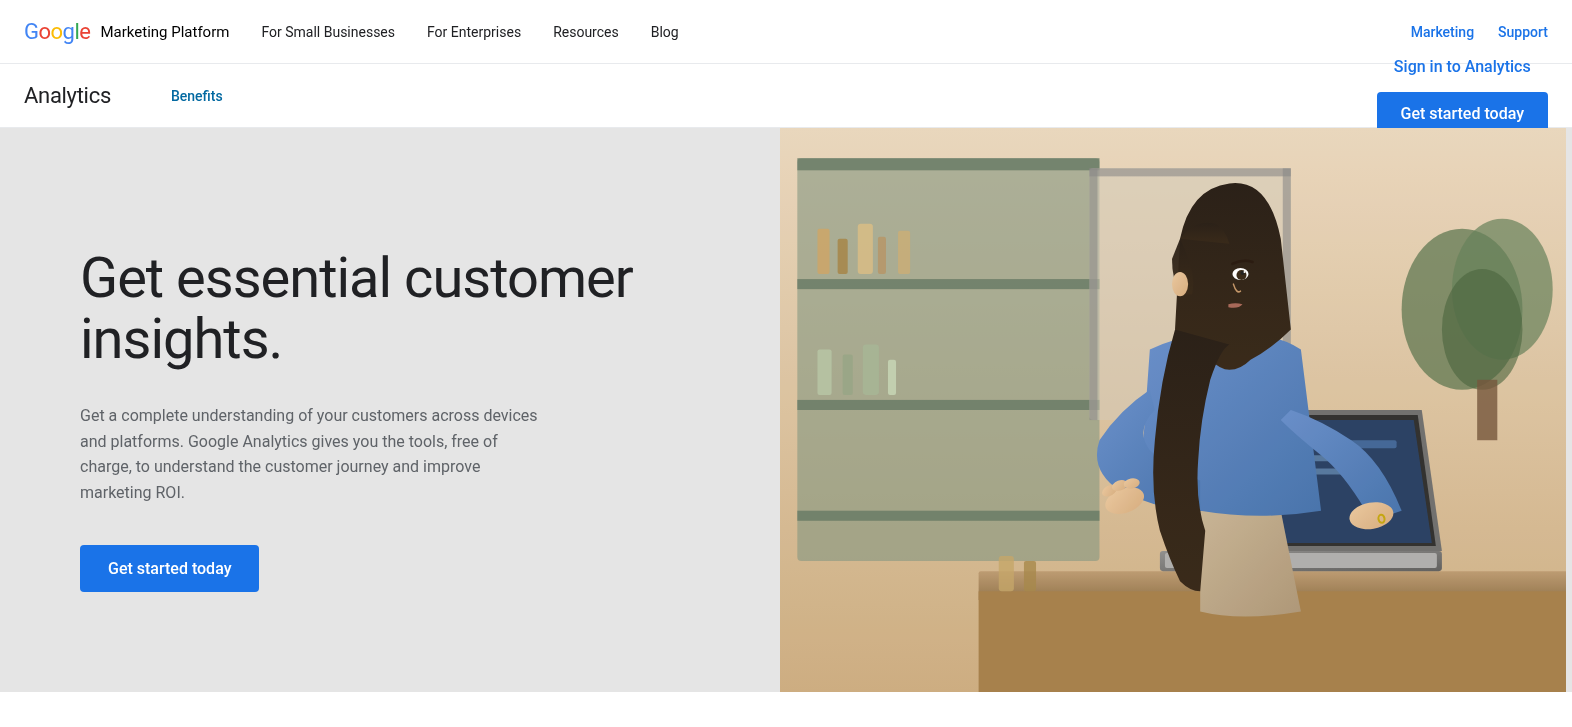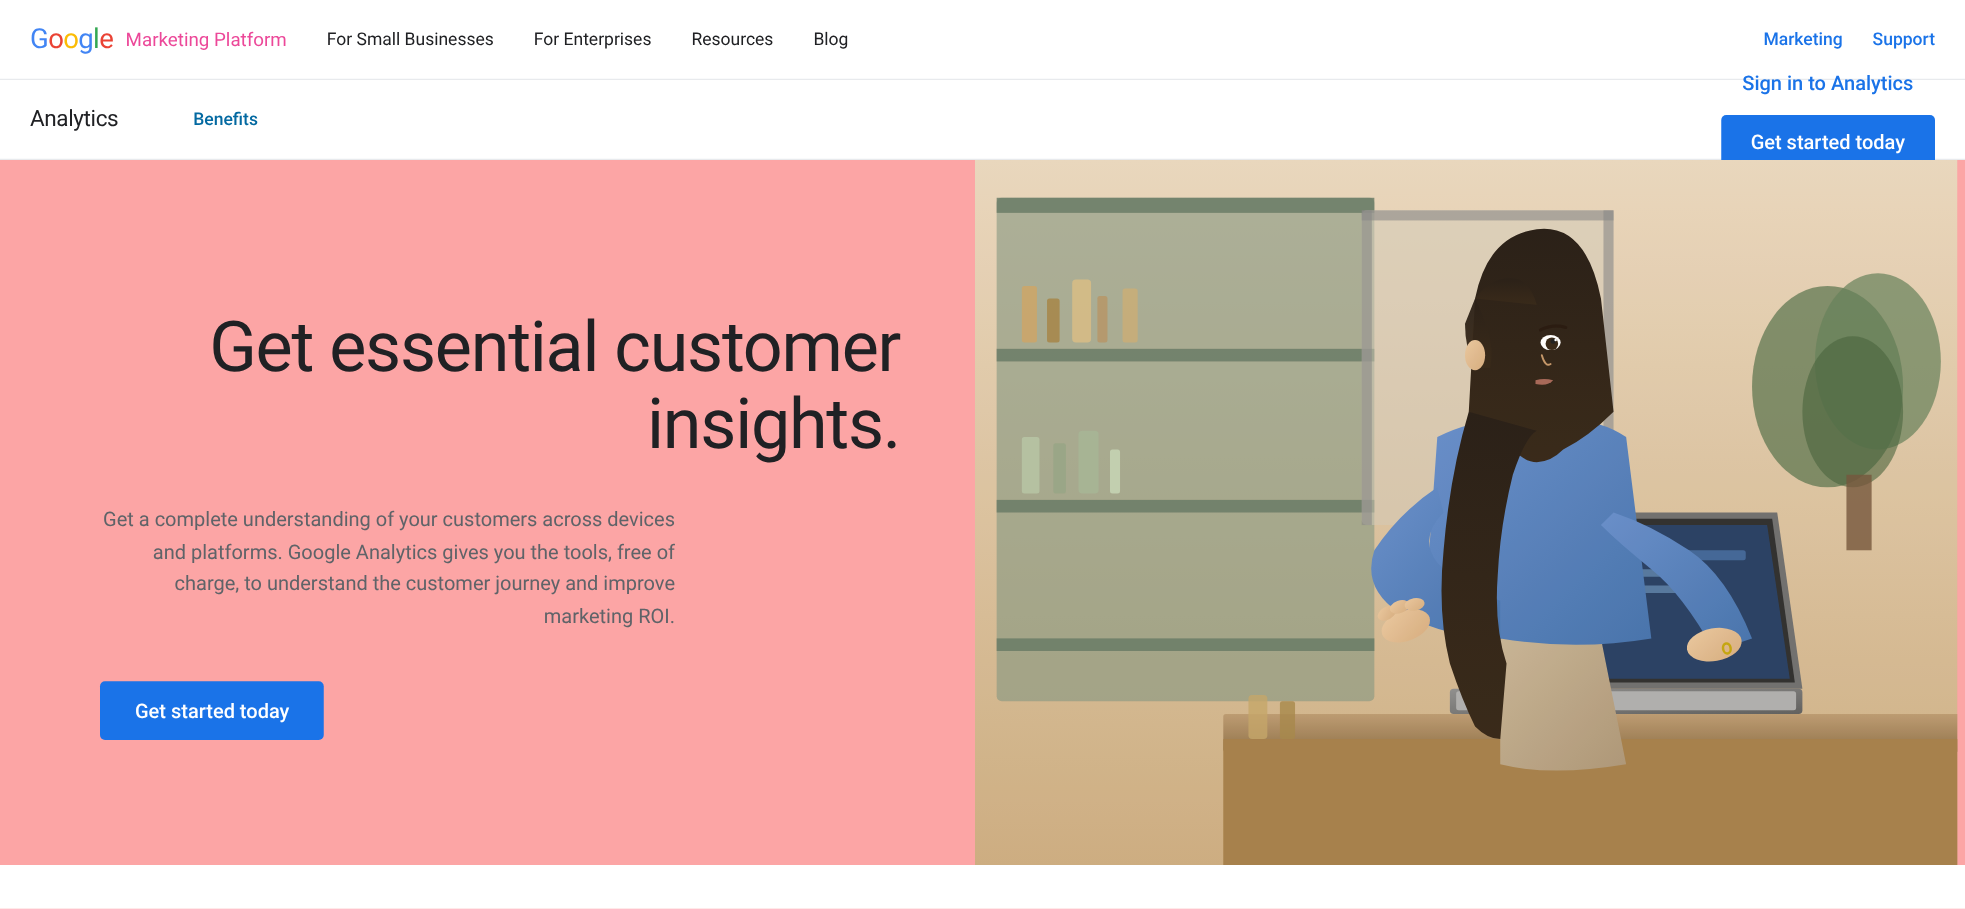--- a/index.html
+++ b/index.html
@@ -27,21 +27,21 @@
       font-size: 22px;
       font-weight: 400;
       letter-spacing: -0.5px;
     }
     .g-blue { color: #4285F4; }
     .g-red { color: #EA4335; }
     .g-yellow { color: #FBBC05; }
     .g-green { color: #34A853; }
     .logo-text {
       font-size: 15px;
-      color: #ec4899;
+      color: #000000;
       font-weight: 400;
       margin-left: 2px;
     }
     .top-nav-links {
       display: flex;
       align-items: flex-end;
       gap: 32px;
       flex: 1;
     }
     .top-nav-links a {
@@ -66,21 +66,21 @@
     
     .second-nav {
       display: flex;
       align-items: center;
       padding: 0 24px;
       height: 64px;
       border-bottom: 1px solid #e8eaed;
       background: #fff;
     }
     .analytics-title {
-      font-size: 18px;
+      font-size: 22px;
       font-weight: 400;
       color: #202124;
       margin-right: 40px;
       letter-spacing: -0.3px;
     }
     .second-nav-links {
       display: flex;
       align-items: center;
       gap: 0;
       height: 100%;
@@ -131,23 +131,22 @@
       font-weight: 500;
       cursor: pointer;
       border-radius: 4px;
       text-decoration: none;
     }
 
     
     .hero {
       display: flex;
       min-height: 560px;
-      background: #fca5a5;
+      background: #e5e5e5;
       position: relative;
-      text-align: right;
     }
     .hero-content {
       flex: 0 0 50%;
       max-width: 780px;
       padding: 80px 60px 60px 80px;
       display: flex;
       flex-direction: column;
       justify-content: center;
       z-index: 2;
     }

